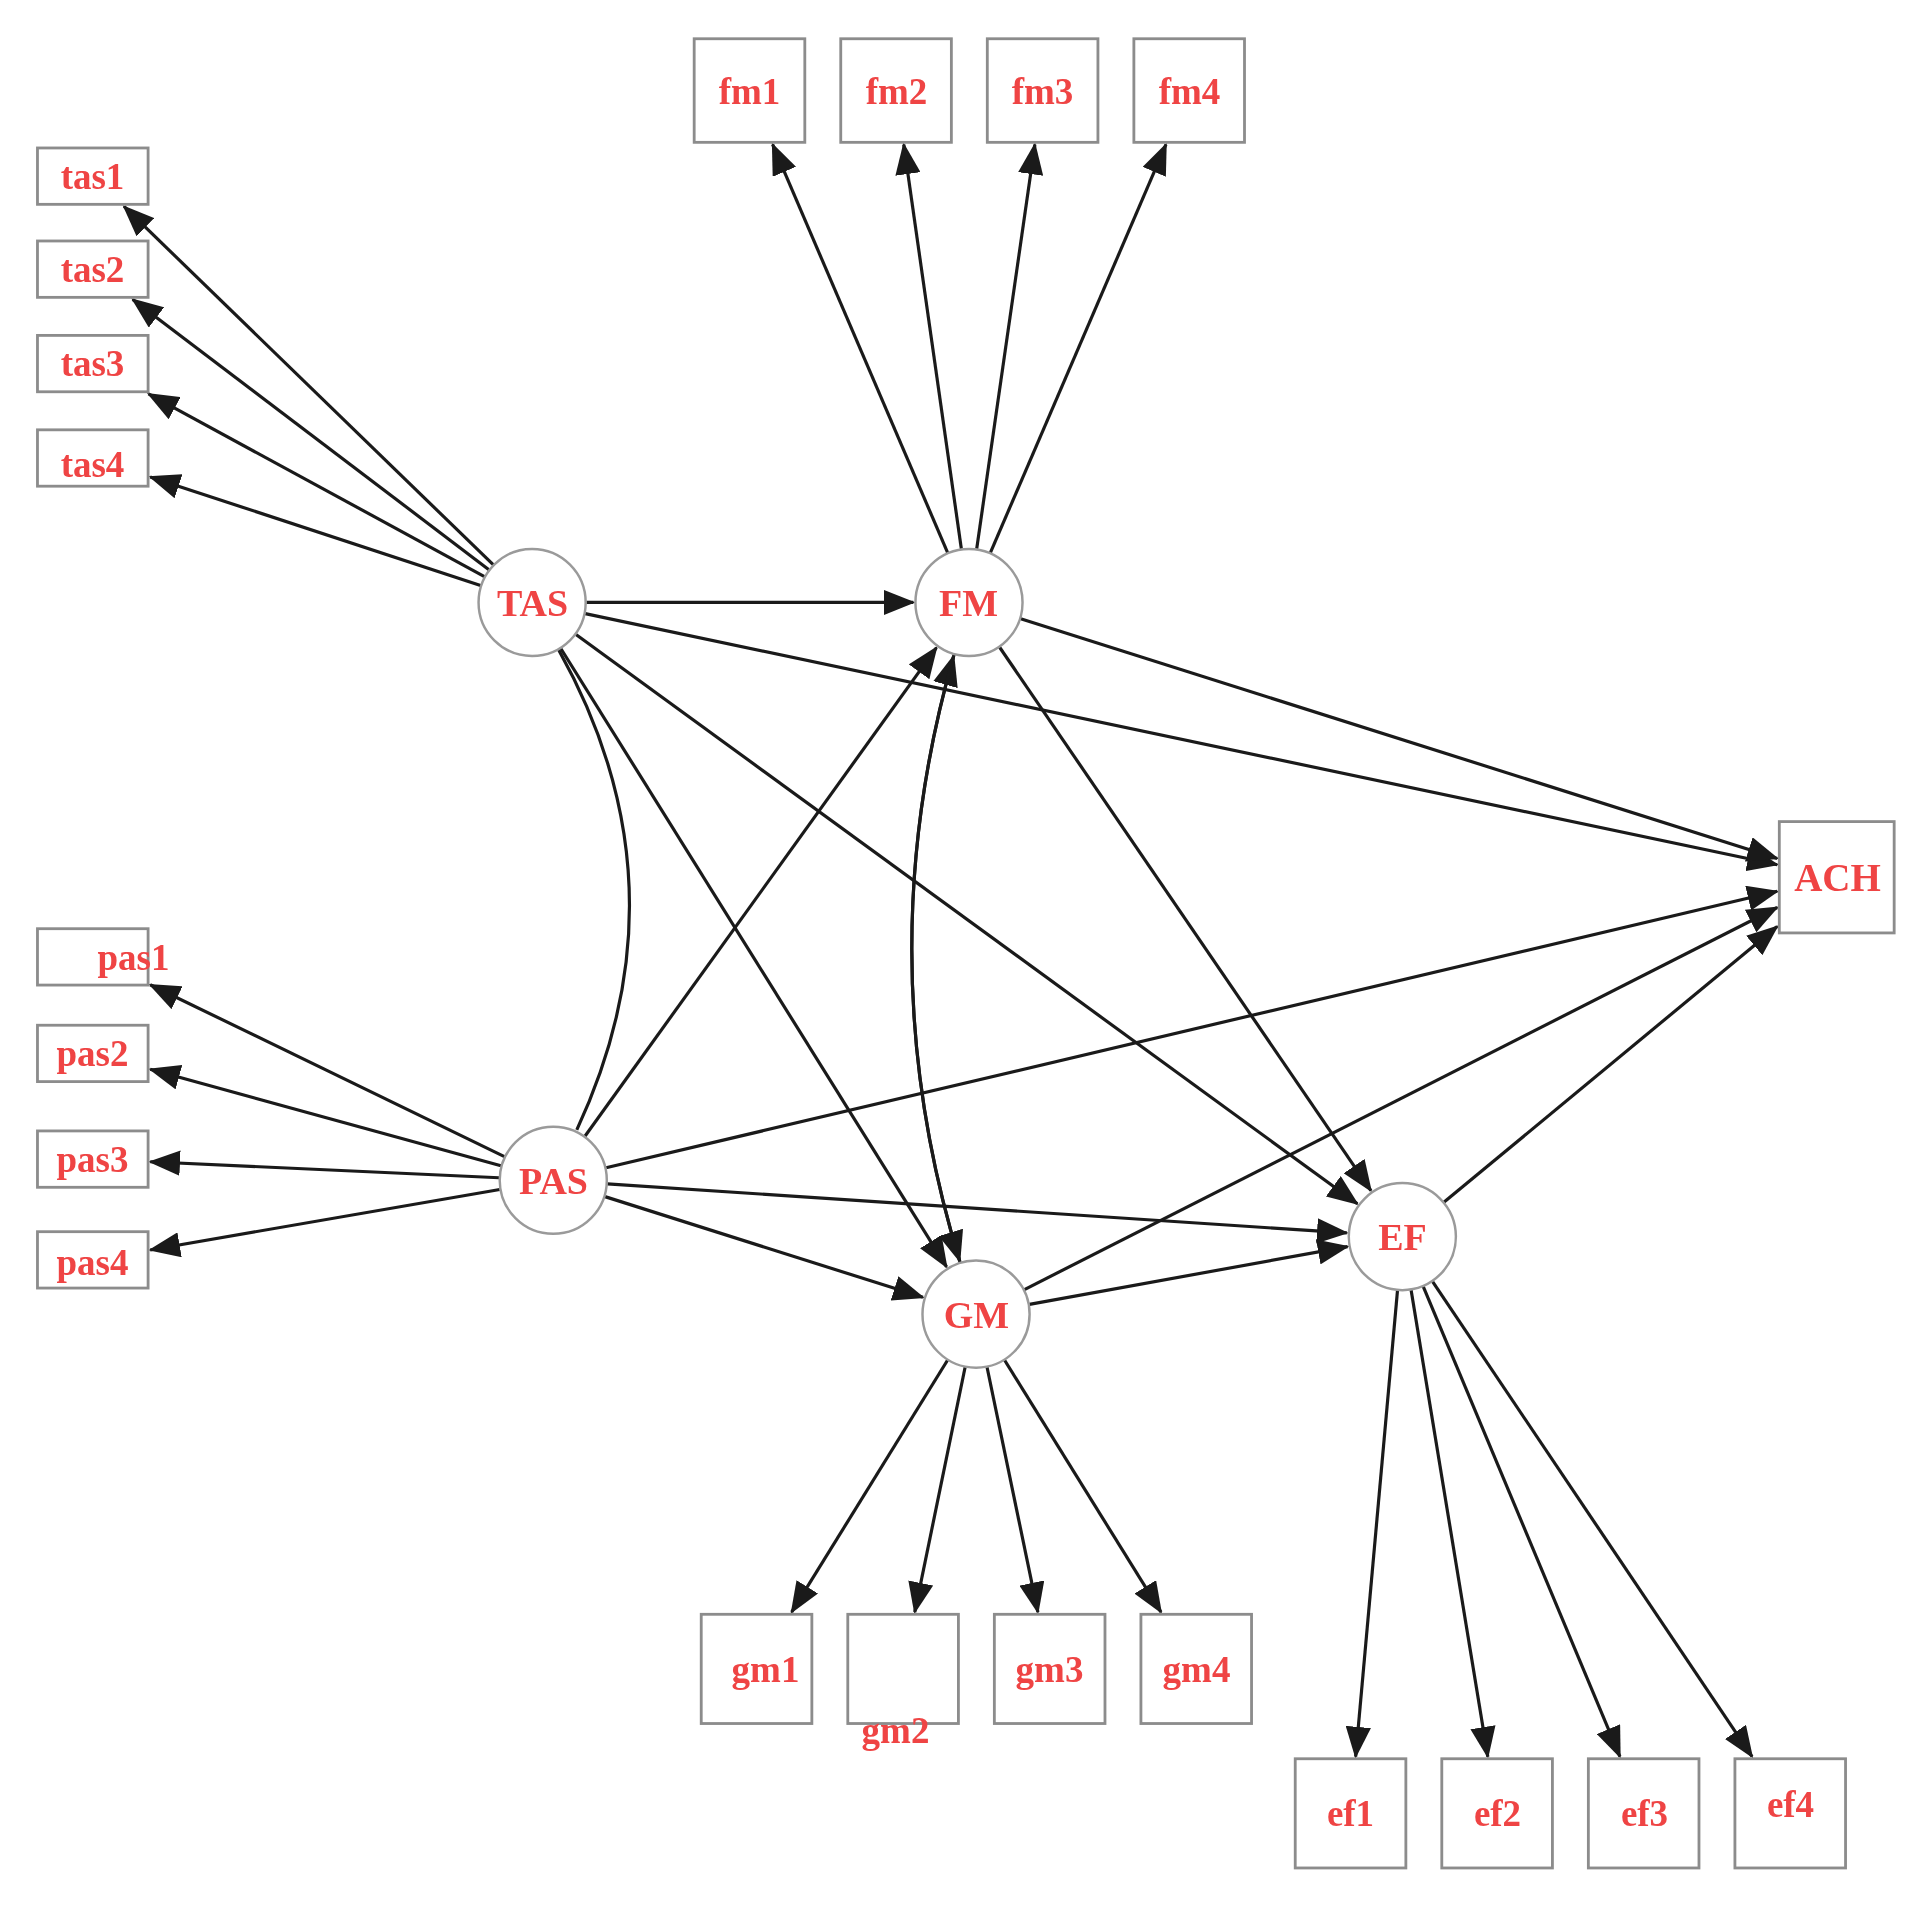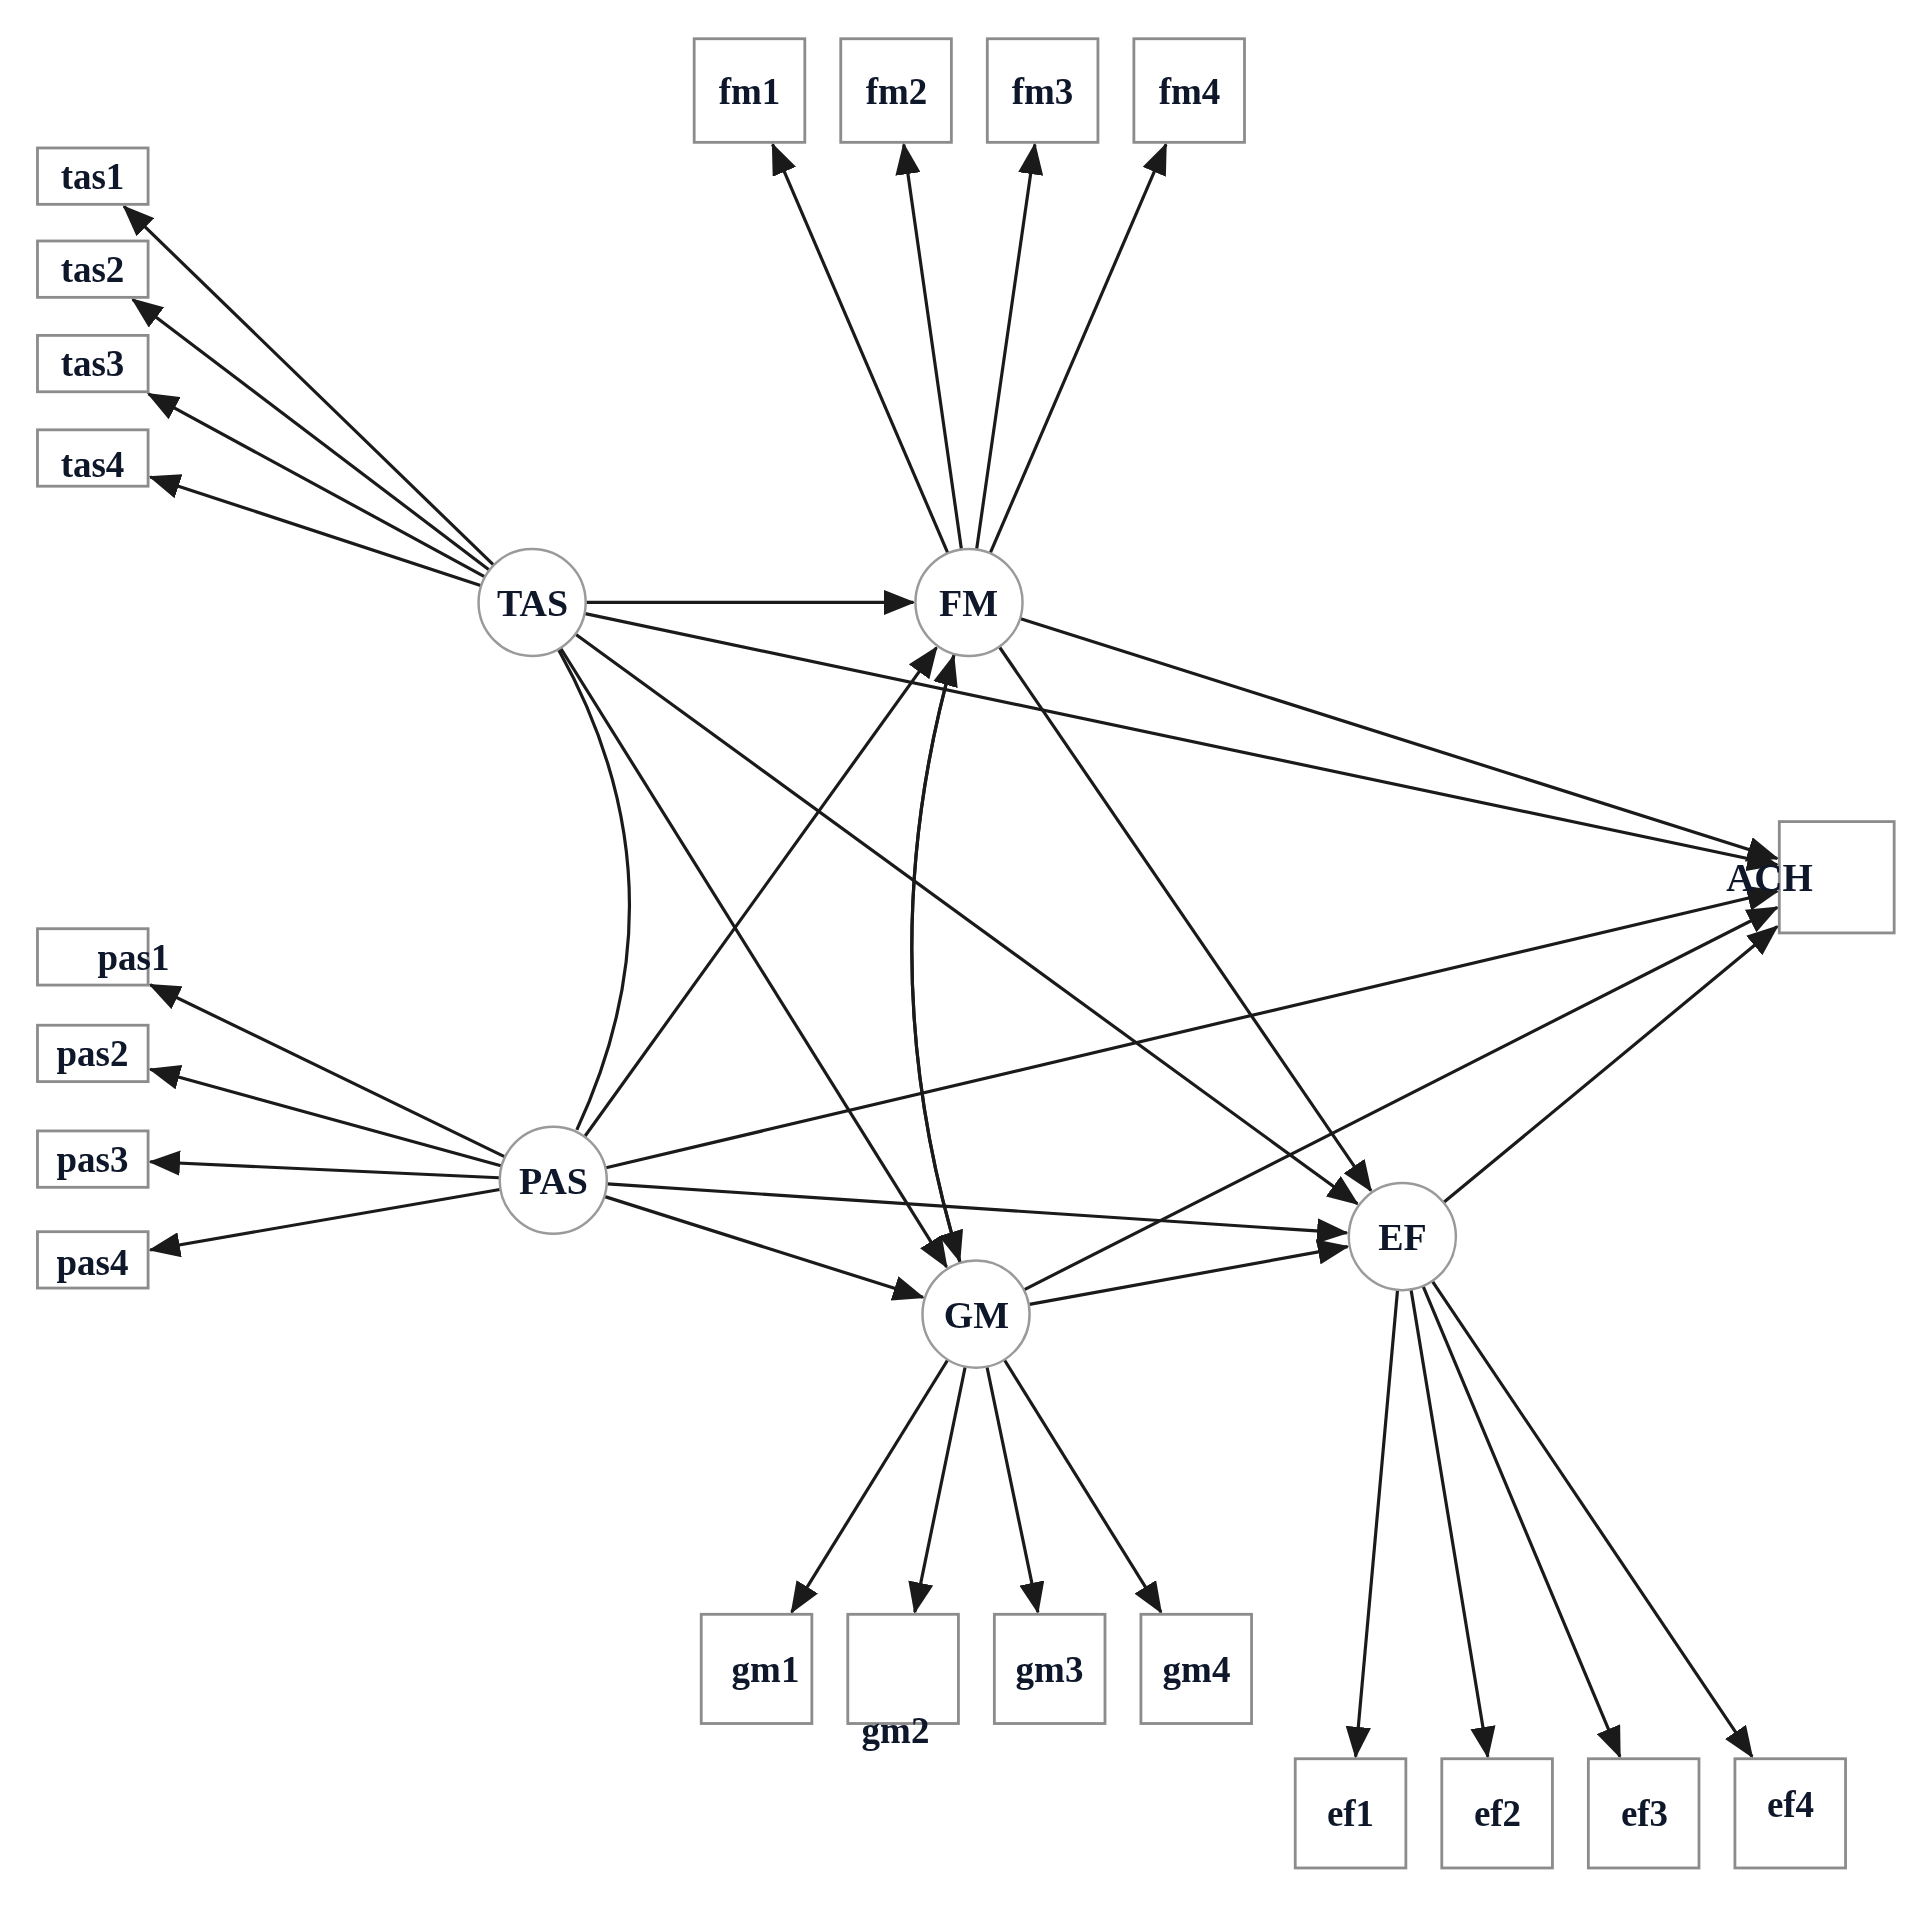--- a/index.html
+++ b/index.html
@@ -2,21 +2,21 @@
 <html style="font-size:11.3px"><head>
 <meta charset="utf-8">
 <title>SEM Path Diagram</title>
 <style>
   html,body{margin:0;padding:0;background:#ffffff;}
   body{font-family:"Liberation Serif", serif;}
   #stage{position:relative;width:1926px;height:1918px;background:#fff;overflow:hidden;}
   #net{position:absolute;left:0;top:0;width:1926px;height:1918px;}
   .nodeLabel{
     position:absolute;display:flex;align-items:center;justify-content:center;
-    font-family:"Liberation Serif", serif;font-weight:bold;color:#0f172a;
+    font-family:"Liberation Serif", serif;font-weight:bold;color:#ef4444;
     pointer-events:none;white-space:nowrap;
   }
   .boxLabel{font-size:37px;}
   .latLabel{font-size:38px;}
   .achLabel{font-size:39px;}
 </style>
 </head>
 <body>
 
 <div id="stage">
@@ -107,21 +107,21 @@
       <div class="nodeLabel boxLabel" style="left: 987px; top: 39px; width: 111px; height: 104px;">fm3</div>
       <div class="nodeLabel boxLabel" style="left: 1134px; top: 39px; width: 111px; height: 104px;">fm4</div>
       <div class="nodeLabel boxLabel" style="left: 701px; top: 1615px; width: 129px; height: 109px;">gm1</div>
       <div class="nodeLabel boxLabel" style="left: 848px; top: 1676px; width: 95px; height: 109px;">gm2</div>
       <div class="nodeLabel boxLabel" style="left: 994px; top: 1615px; width: 111px; height: 109px;">gm3</div>
       <div class="nodeLabel boxLabel" style="left: 1141px; top: 1615px; width: 111px; height: 109px;">gm4</div>
       <div class="nodeLabel boxLabel" style="left: 1295px; top: 1759px; width: 111px; height: 109px;">ef1</div>
       <div class="nodeLabel boxLabel" style="left: 1442px; top: 1759px; width: 111px; height: 109px;">ef2</div>
       <div class="nodeLabel boxLabel" style="left: 1589px; top: 1759px; width: 111px; height: 109px;">ef3</div>
       <div class="nodeLabel boxLabel" style="left: 1735px; top: 1759px; width: 111px; height: 91px; text-align: right;">ef4</div>
-      <div class="nodeLabel achLabel" style="left: 1712px; top: 822px; width: 115px; height: 111px;">ACH</div>
+      <div class="nodeLabel achLabel" style="left: 1780px; top: 822px; width: 115px; height: 111px;">ACH</div>
       <div class="nodeLabel latLabel" style="left: 479px; top: 549px; width: 107px; height: 107px;">TAS</div>
       <div class="nodeLabel latLabel" style="left: 500px; top: 1127px; width: 107px; height: 107px;">PAS</div>
       <div class="nodeLabel latLabel" style="left: 915px; top: 549px; width: 107px; height: 107px;">FM</div>
       <div class="nodeLabel latLabel" style="left: 923px; top: 1261px; width: 107px; height: 107px;">GM</div>
       <div class="nodeLabel latLabel" style="left: 1349px; top: 1183px; width: 107px; height: 107px;">EF</div>
     </div>
 </div>
 
 
 </body></html>

